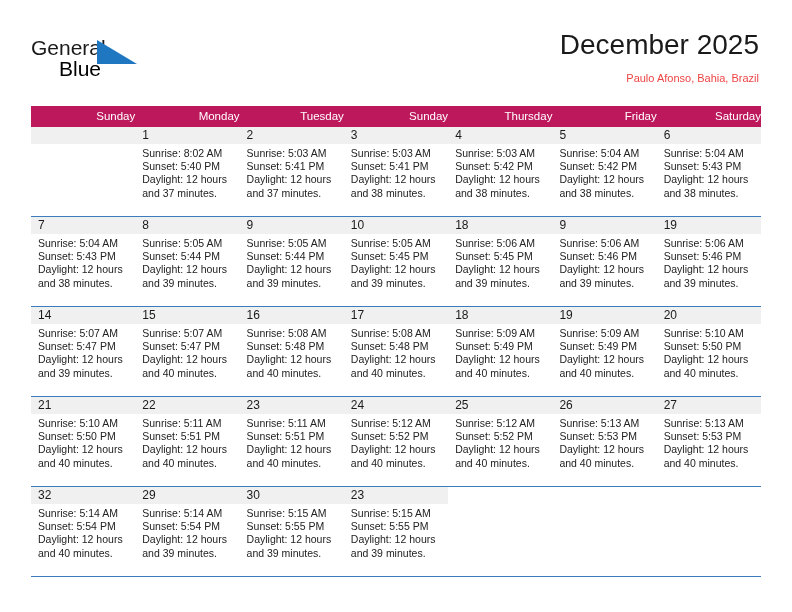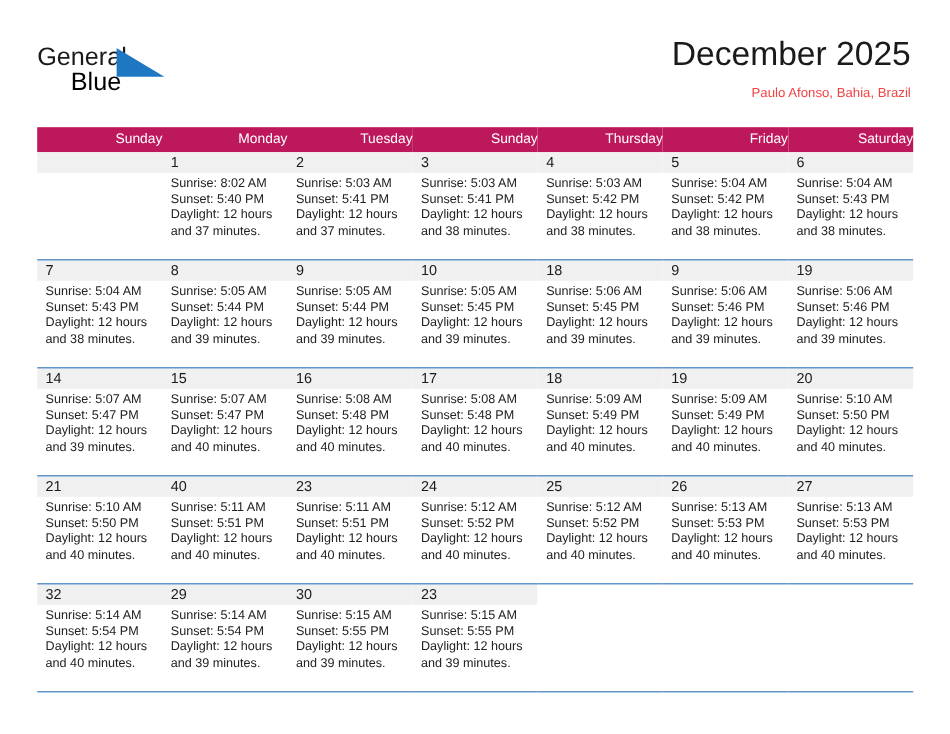--- a/index.html
+++ b/index.html
@@ -419,21 +419,21 @@
               <div class="info">
                 <div>Sunrise: 5:10 AM</div>
                 <div>Sunset: 5:50 PM</div>
                 <div>Daylight: 12 hours</div>
                 <div>and 40 minutes.</div>
               </div>
             </div>
           </td>
           <td>
             <div class="cell">
-              <div class="daynum-band">40</div>
+              <div class="daynum-band">22</div>
               <div class="info">
                 <div>Sunrise: 5:11 AM</div>
                 <div>Sunset: 5:51 PM</div>
                 <div>Daylight: 12 hours</div>
                 <div>and 40 minutes.</div>
               </div>
             </div>
           </td>
           <td>
             <div class="cell">

